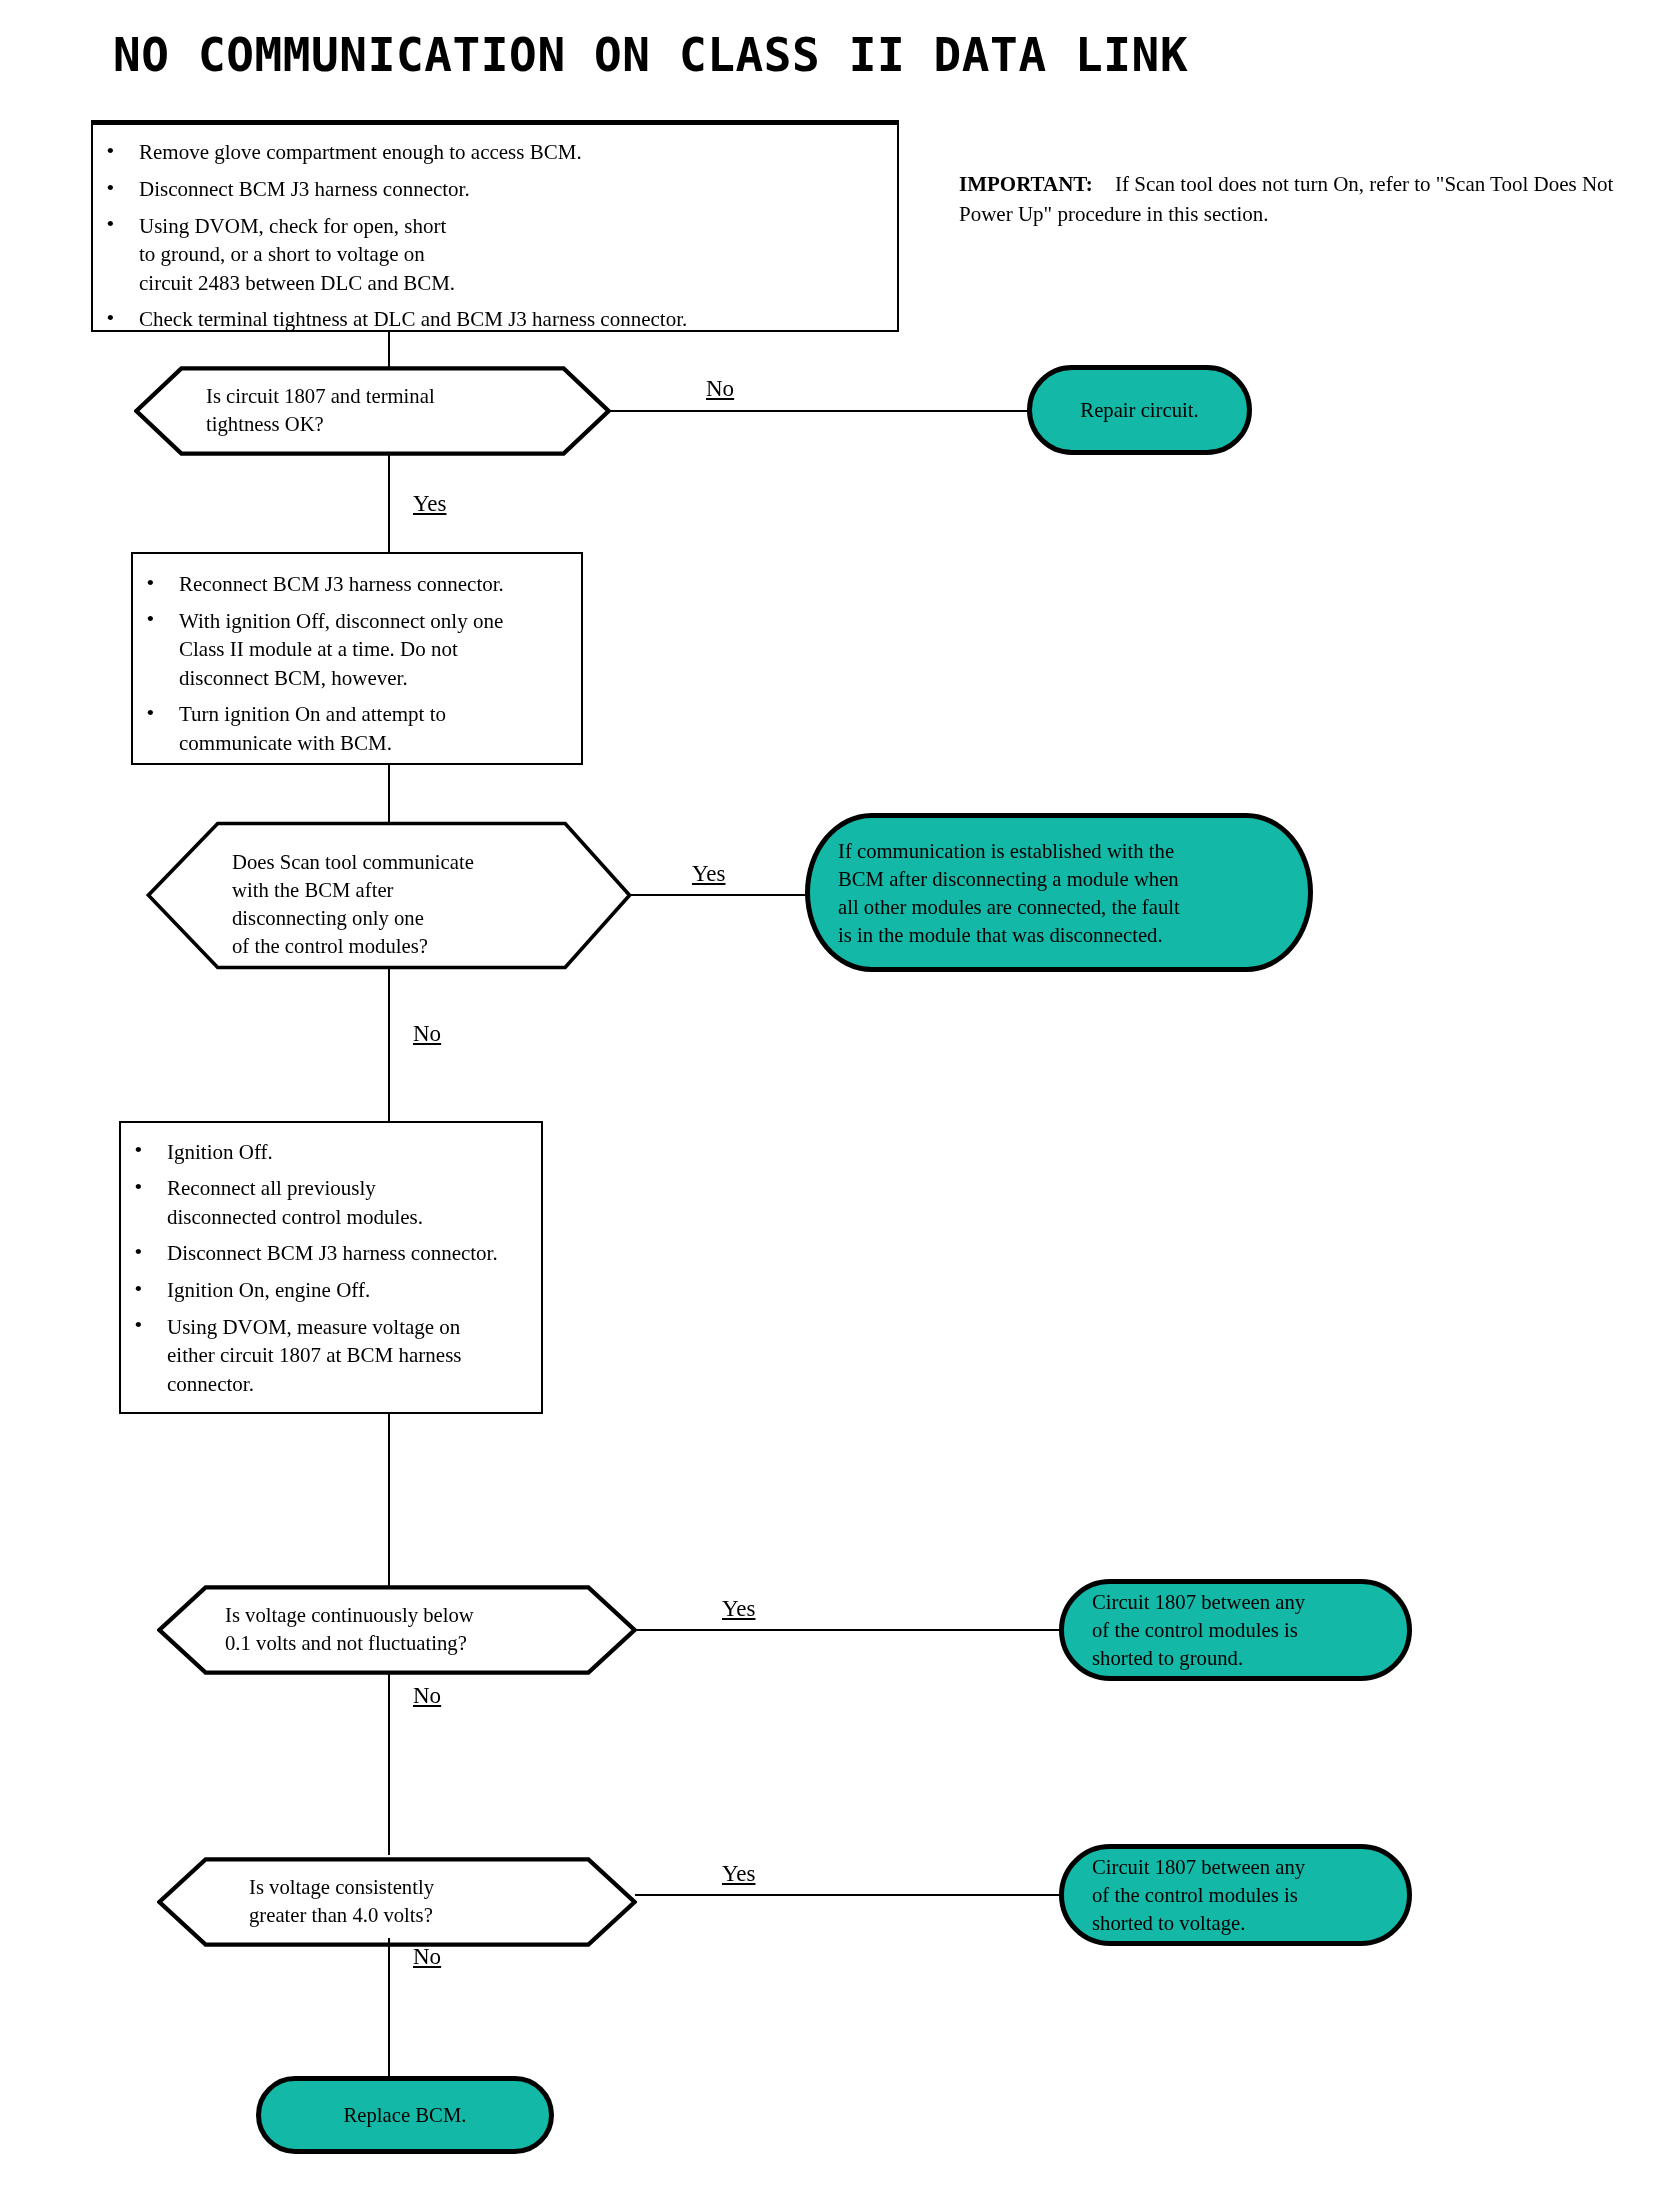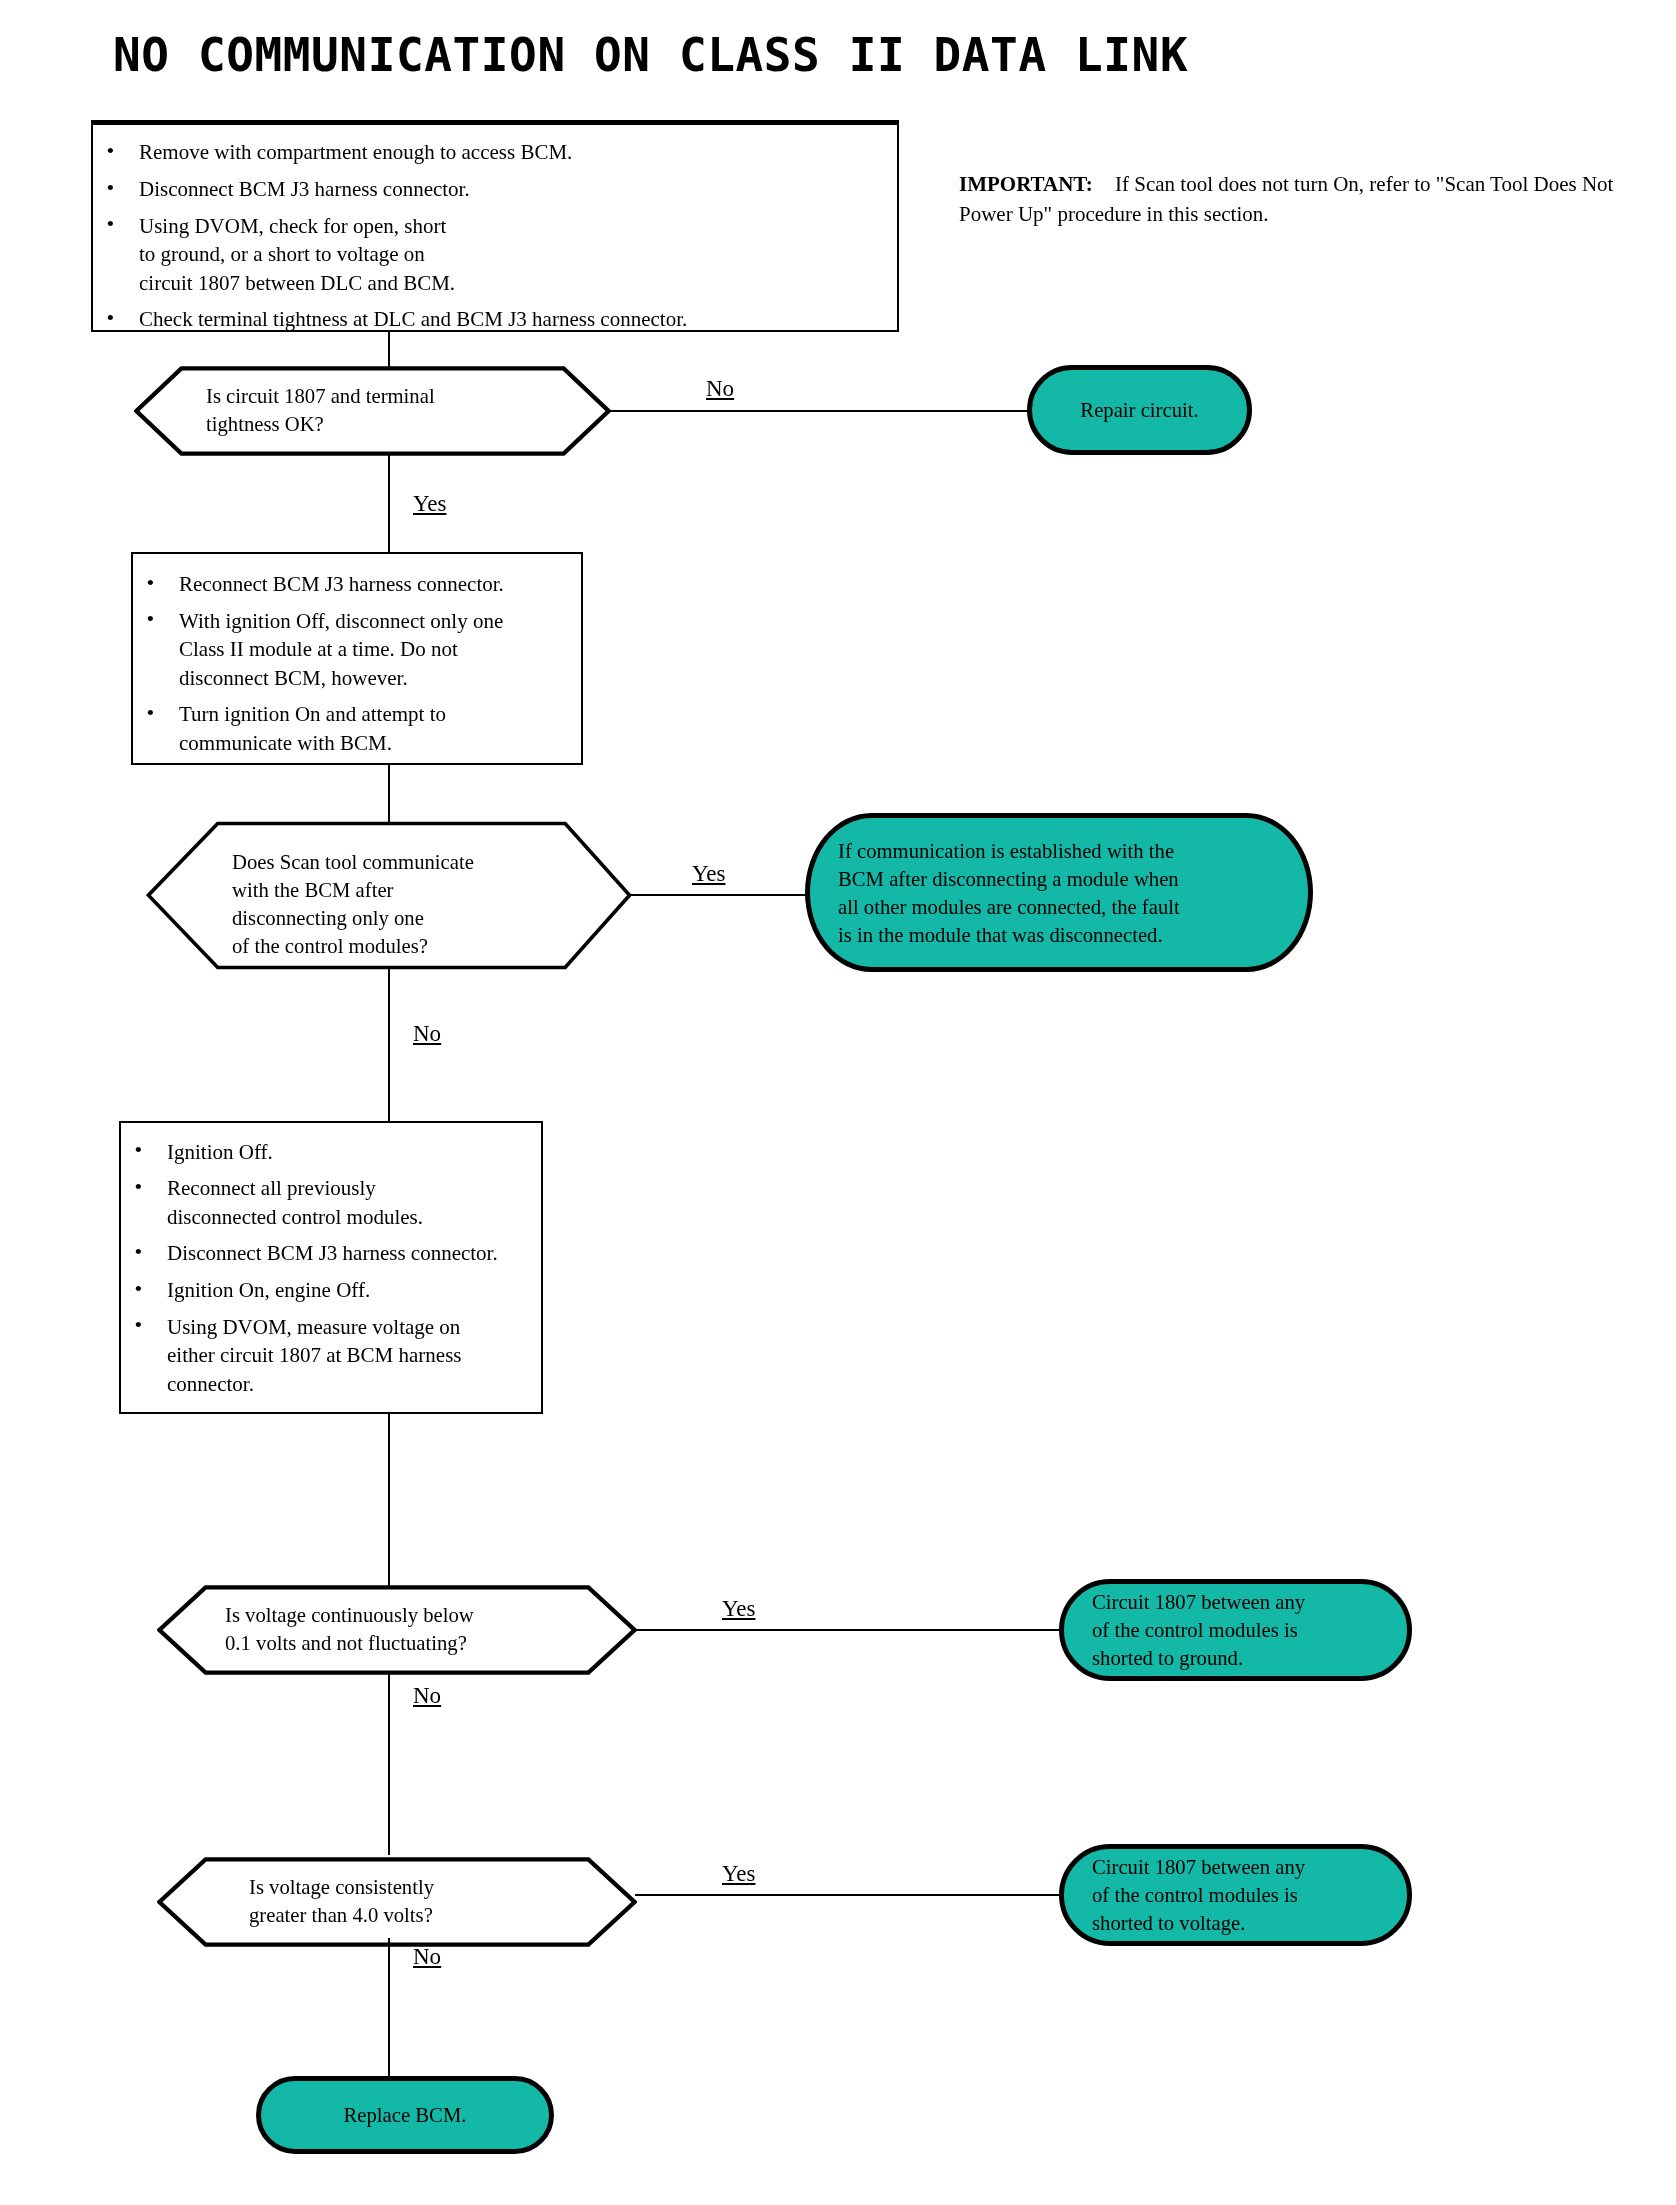--- a/index.html
+++ b/index.html
@@ -125,26 +125,26 @@
 
   <div id="title">NO COMMUNICATION ON CLASS II DATA LINK</div>
 
   <div id="important-note">
     <span class="lead">IMPORTANT:</span>
     <span style="display:inline-block;width:17px;"></span><span>If Scan tool does not turn On, refer to "Scan Tool Does Not Power Up" procedure in this section.</span>
   </div>
 
   <div class="proc-box heavy-top" style="left:91px; top:120px; width:808px; height:212px; padding-top:13.4px;">
     <ul class="bullets">
-      <li><span>Remove with compartment enough to access BCM.</span></li>
+      <li><span>Remove glove compartment enough to access BCM.</span></li>
       <li><span>Disconnect BCM J3 harness connector.</span></li>
       <li>
         <span>Using DVOM, check for open, short</span><br>
         <span>to ground, or a short to voltage on</span><br>
-        <span>circuit 1807 between DLC and BCM.</span>
+        <span>circuit 2483 between DLC and BCM.</span>
       </li>
       <li><span>Check terminal tightness at DLC and BCM J3 harness connector.</span></li>
     </ul>
   </div>
 
   <div class="vline" style="left:388px; top:332px; height:39px;"></div>
 
   <div class="hex" style="left:134px; top:366px; width:477px; height:90px;">
     <svg width="477" height="90" viewBox="0 0 785 148">
       <polygon points="78,4 707,4 781,74 707,144 78,144 4,74" fill="#ffffff" stroke="#000000" stroke-width="7"></polygon>

